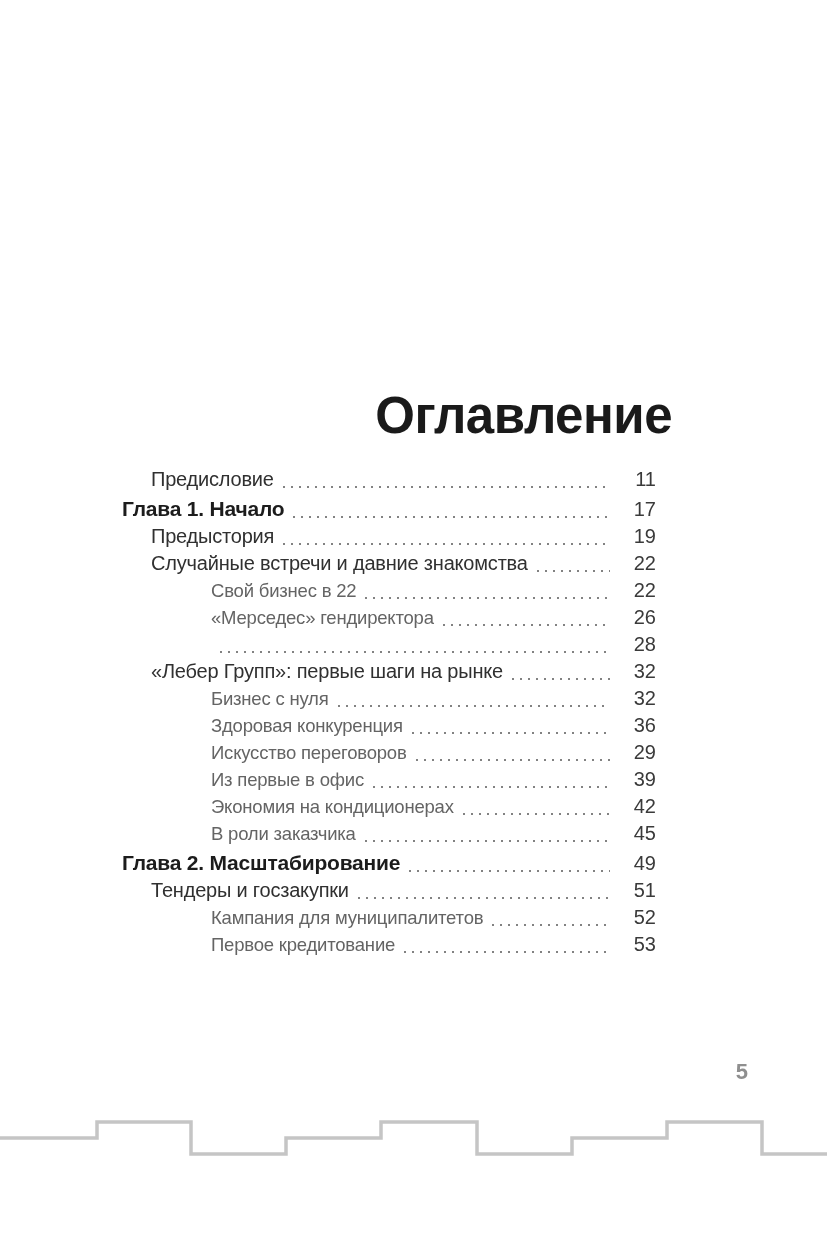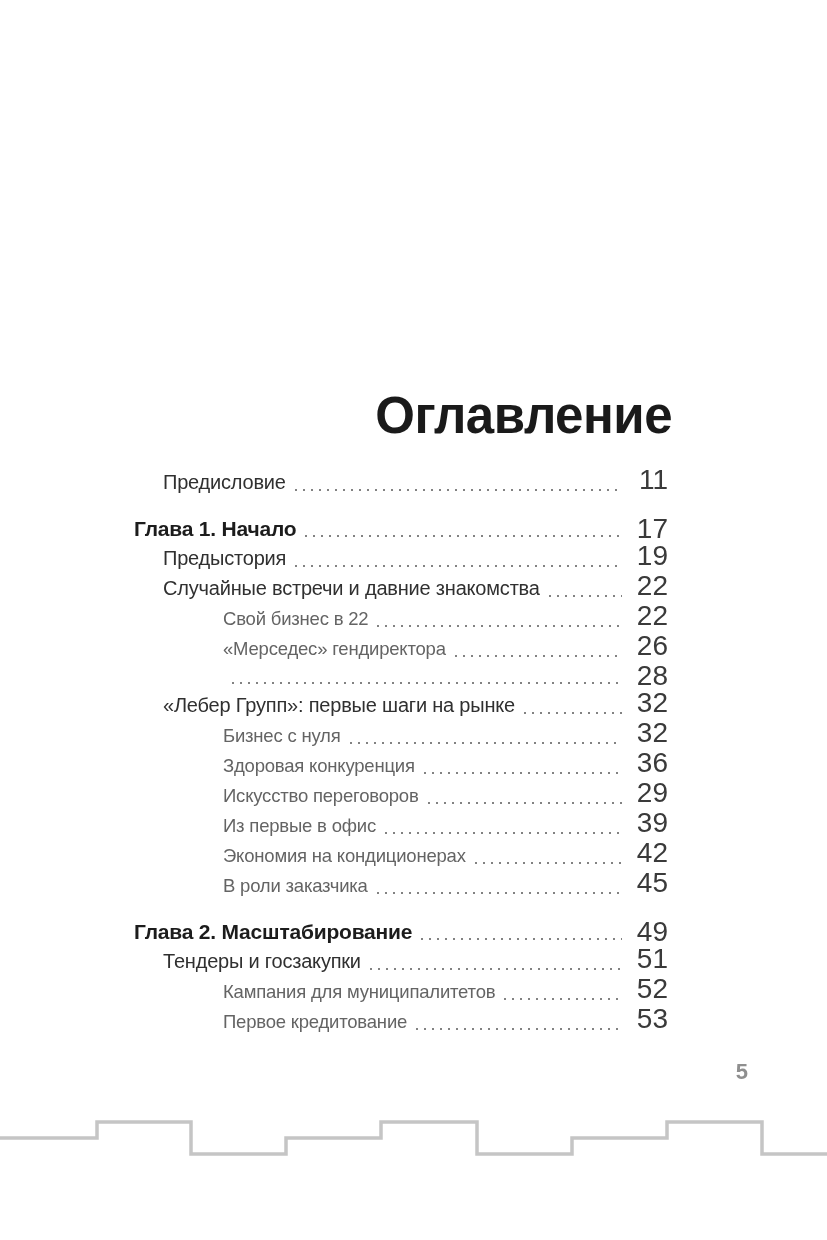--- a/index.html
+++ b/index.html
@@ -19,37 +19,36 @@
     top: 356px;
     right: 155px;
     font-size: 51px;
     line-height: 1;
     font-weight: 600;
     letter-spacing: -0.5px;
     color: var(--c-title, #1a1a1a);
   }
   .toc {
     position: absolute;
-    left: 134px;
+    left: 122px;
     top: 466px;
     width: 534px;
   }
   .toc-row {
     display: flex;
     align-items: baseline;
     line-height: 27px;
     white-space: nowrap;
   }
   .toc-row.chapter {
-    margin-top: 19px;
+    margin-top: 2px;
     font-weight: 700;
     font-size: 21px;
     letter-spacing: -0.2px;
     color: var(--c-chapter, #1c1c1c);
-    align-items: flex-end;
   }
   .toc-row.level1 {
     padding-left: 29px;
     font-size: 20px;
     letter-spacing: -0.2px;
     color: var(--c-level1, #303030);
   }
   .toc-row.level2 {
     padding-left: 89px;
     font-size: 18.5px;
@@ -68,21 +67,21 @@
       to right,
       var(--c-leader, #828282) 0px,
       var(--c-leader, #828282) 2px,
       transparent 2px,
       transparent 8px
     );
   }
   .toc-page {
     flex: 0 0 34px;
     text-align: right;
-    font-size: 28px;
+    font-size: 20px;
     font-weight: 400;
     letter-spacing: 0;
     color: var(--c-pagenum, #3a3a3a);
   }
   .folio {
     position: absolute;
     top: 1059px;
     right: 79px;
     font-size: 22px;
     font-weight: 700;

